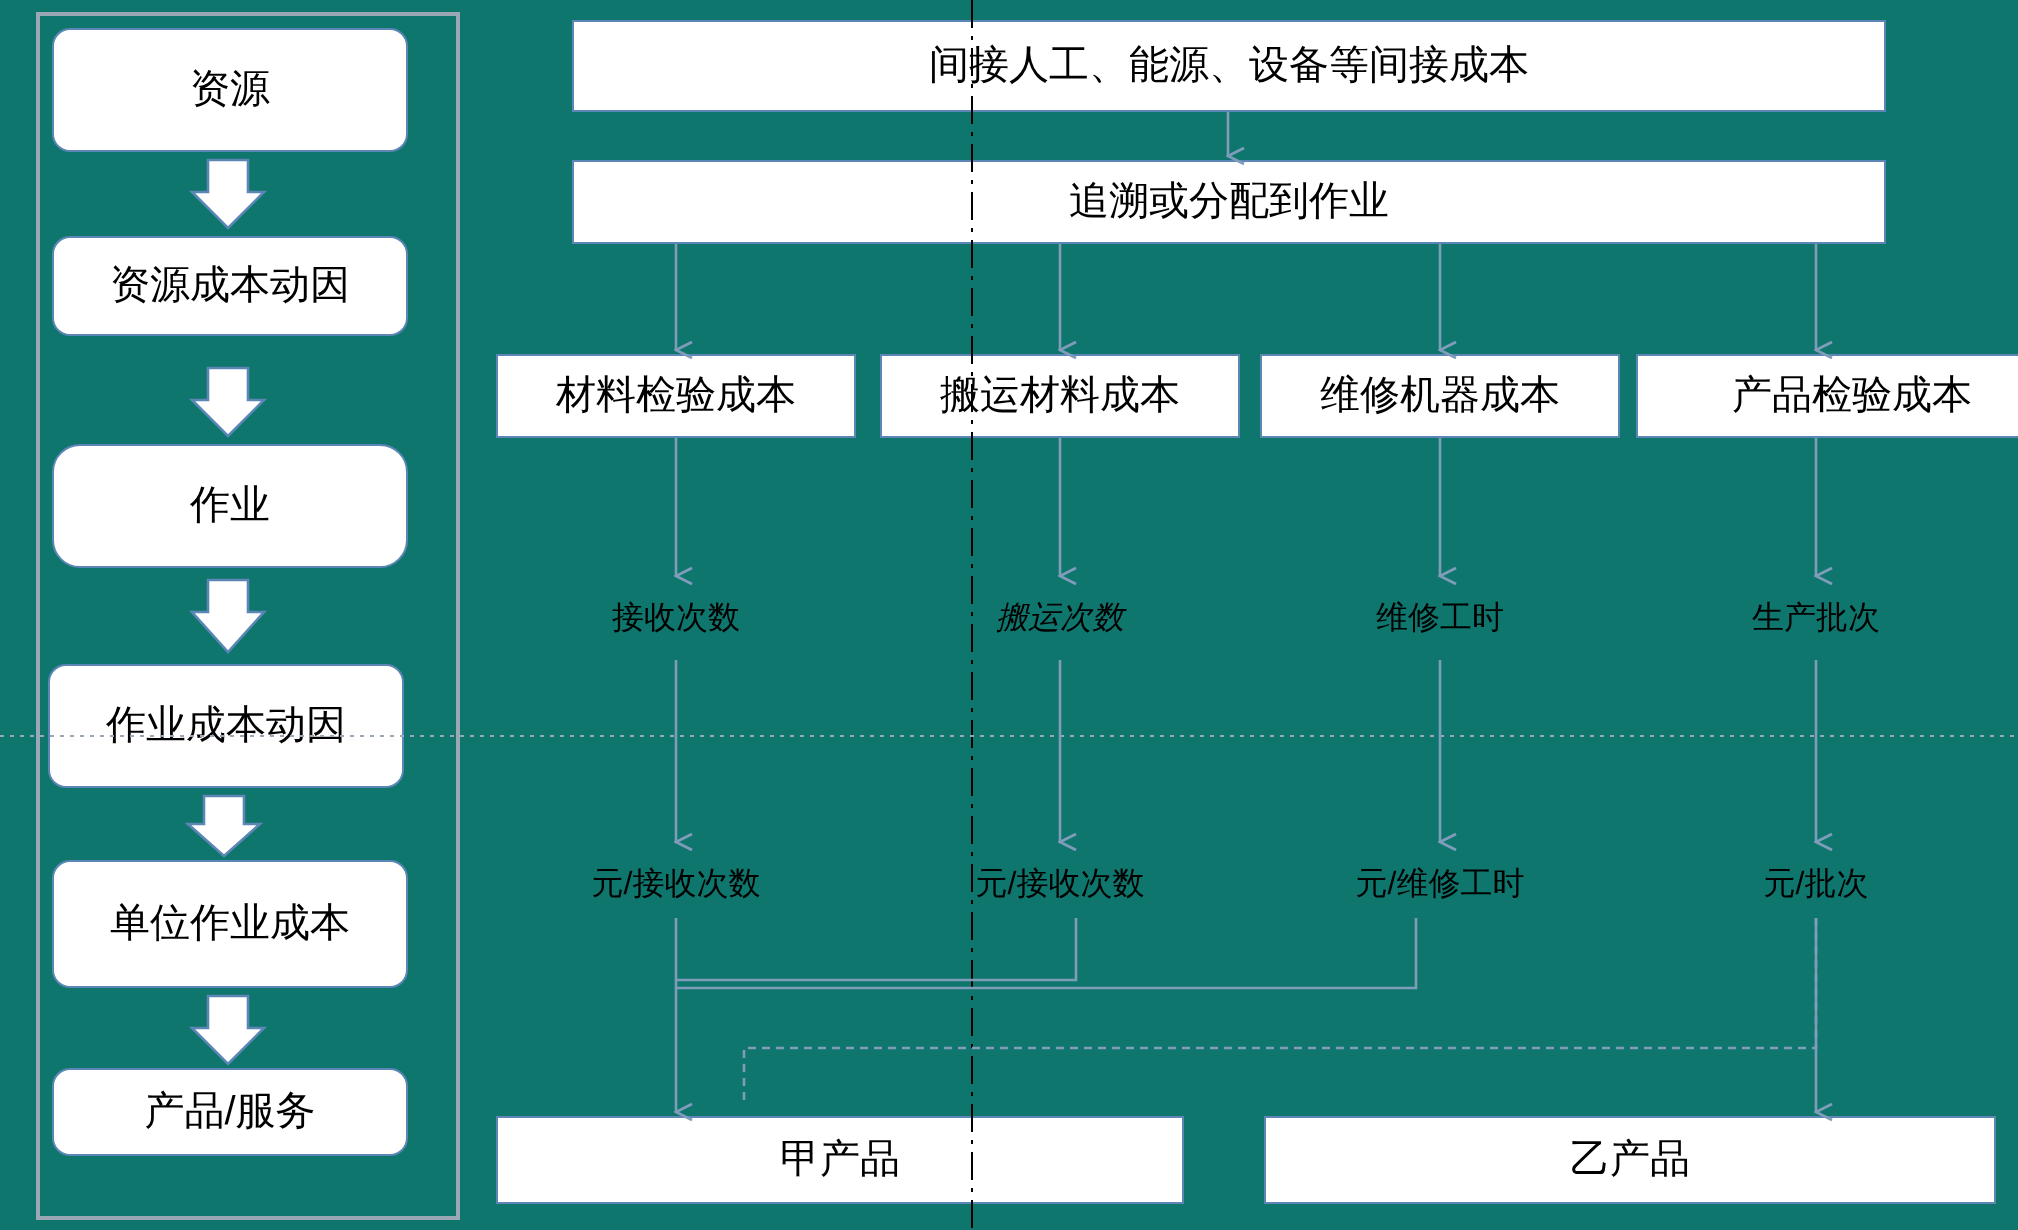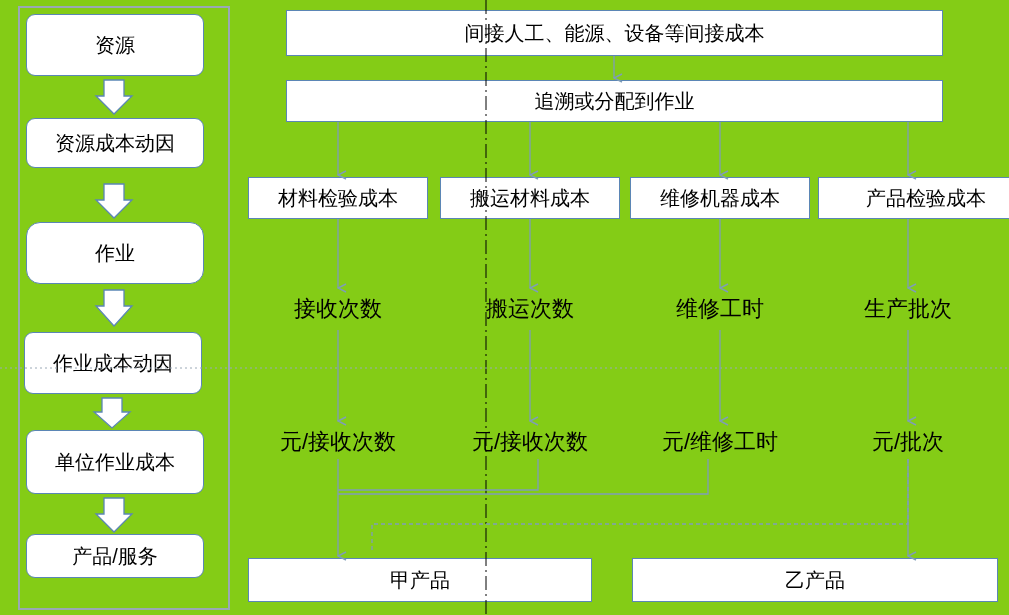--- a/index.html
+++ b/index.html
@@ -8,21 +8,21 @@
     background: #ffffff;
   }
   body {
     font-family: "Liberation Sans", sans-serif;
   }
   #canvas {
     position: relative;
     width: 1009px;
     height: 615px;
     overflow: hidden;
-    background: #84cc16;
+    background: #0f766e;
   }
   
   .box {
     position: absolute;
     box-sizing: border-box;
     border: 1.5px solid #5b86b5;
     background: #ffffff;
     color: #000000;
     display: flex;
     align-items: center;
@@ -30,21 +30,21 @@
     font-size: 20px;
     line-height: 1.1;
     white-space: nowrap;
   }
   .box.rounded {
     border-radius: 9px;
   }
   .label {
     position: absolute;
     color: #000000;
-    font-size: 22px;
+    font-size: 16px;
     white-space: nowrap;
     display: flex;
     align-items: center;
     justify-content: center;
   }
   
   .panel {
     position: absolute;
     box-sizing: border-box;
     border: 2px solid #9aa8b6;
@@ -106,21 +106,21 @@
     <span>搬运材料成本</span>
   </div>
   <div class="box" style="left:630px; top:177px; width:180px; height:42px;">
     <span>维修机器成本</span>
   </div>
   <div class="box" style="left:818px; top:177px; width:216px; height:42px;">
     <span>产品检验成本</span>
   </div>
 
   <div class="label" style="left:258px; top:294px; width:160px; height:30px;">接收次数</div>
-  <div class="label" style="left:450px; top:294px; width:160px; height:30px;">搬运次数</div>
+  <div class="label" style="left:450px; top:294px; width:160px; height:30px;font-style:italic;">搬运次数</div>
   <div class="label" style="left:640px; top:294px; width:160px; height:30px;">维修工时</div>
   <div class="label" style="left:828px; top:294px; width:160px; height:30px;">生产批次</div>
 
   <div class="label" style="left:248px; top:427px; width:180px; height:30px;">元/接收次数</div>
   <div class="label" style="left:440px; top:427px; width:180px; height:30px;">元/接收次数</div>
   <div class="label" style="left:630px; top:427px; width:180px; height:30px;">元/维修工时</div>
   <div class="label" style="left:828px; top:427px; width:160px; height:30px;">元/批次</div>
 
   <div class="box" style="left:248px; top:558px; width:344px; height:44px;">
     <span>甲产品</span>

